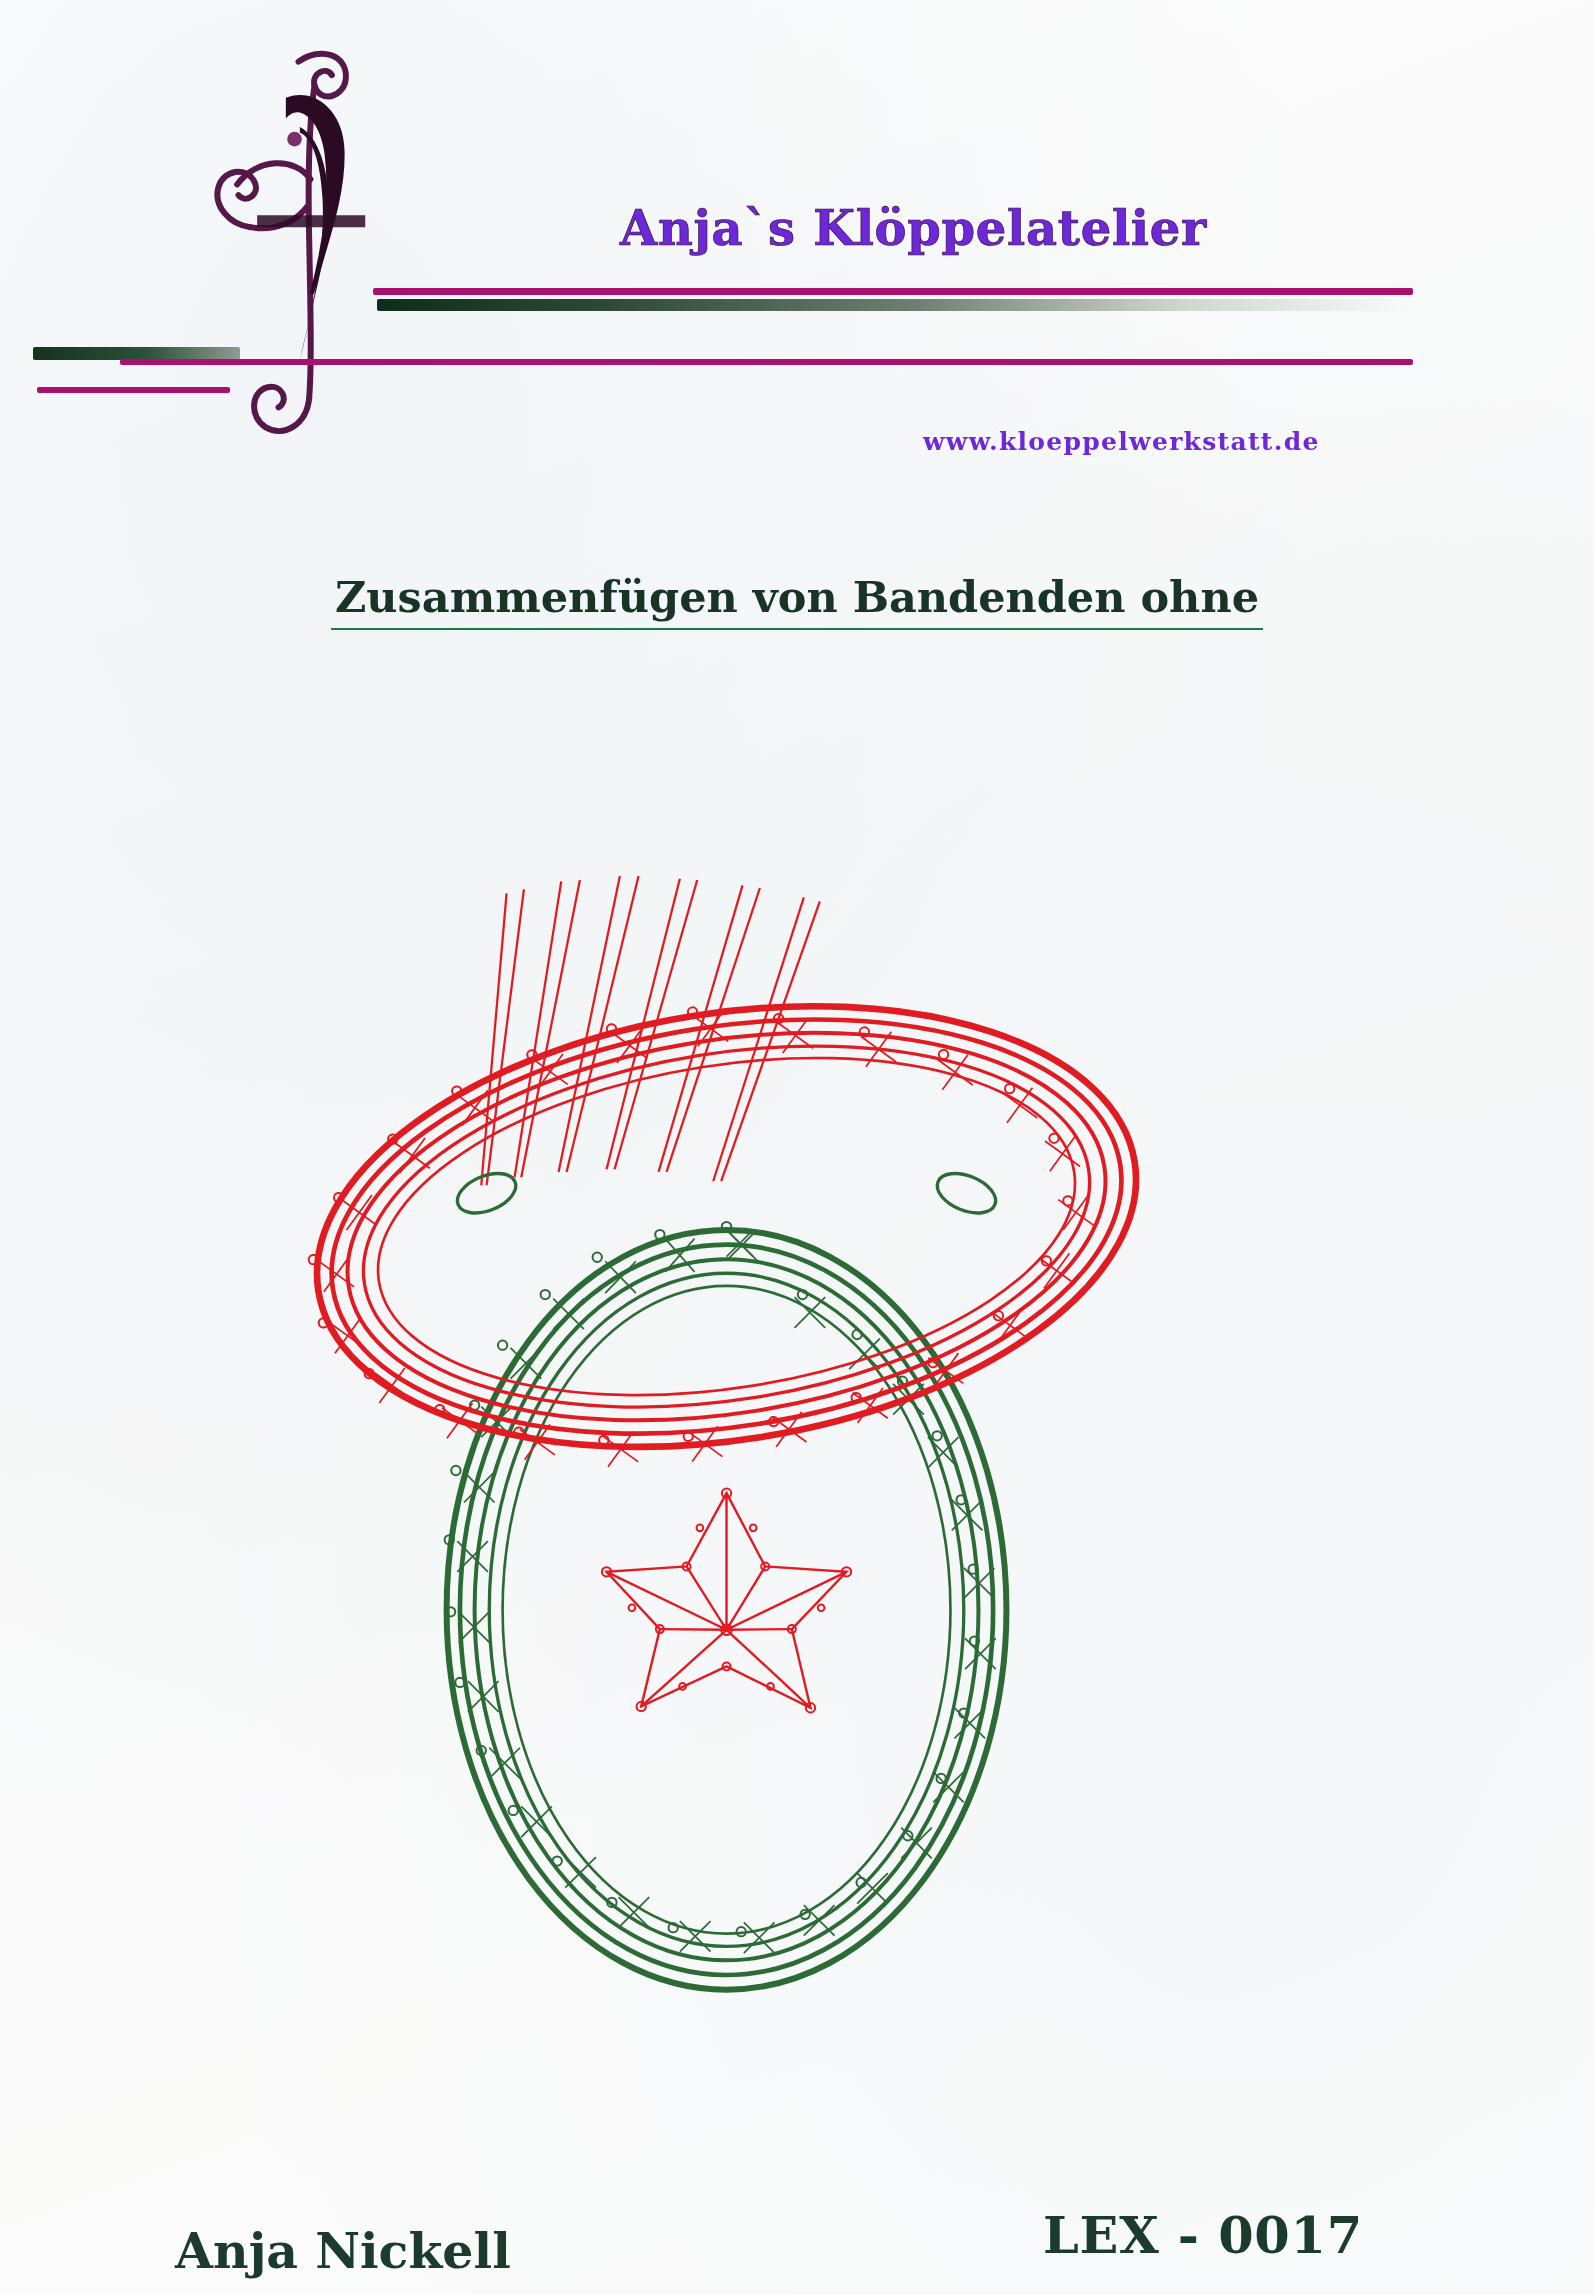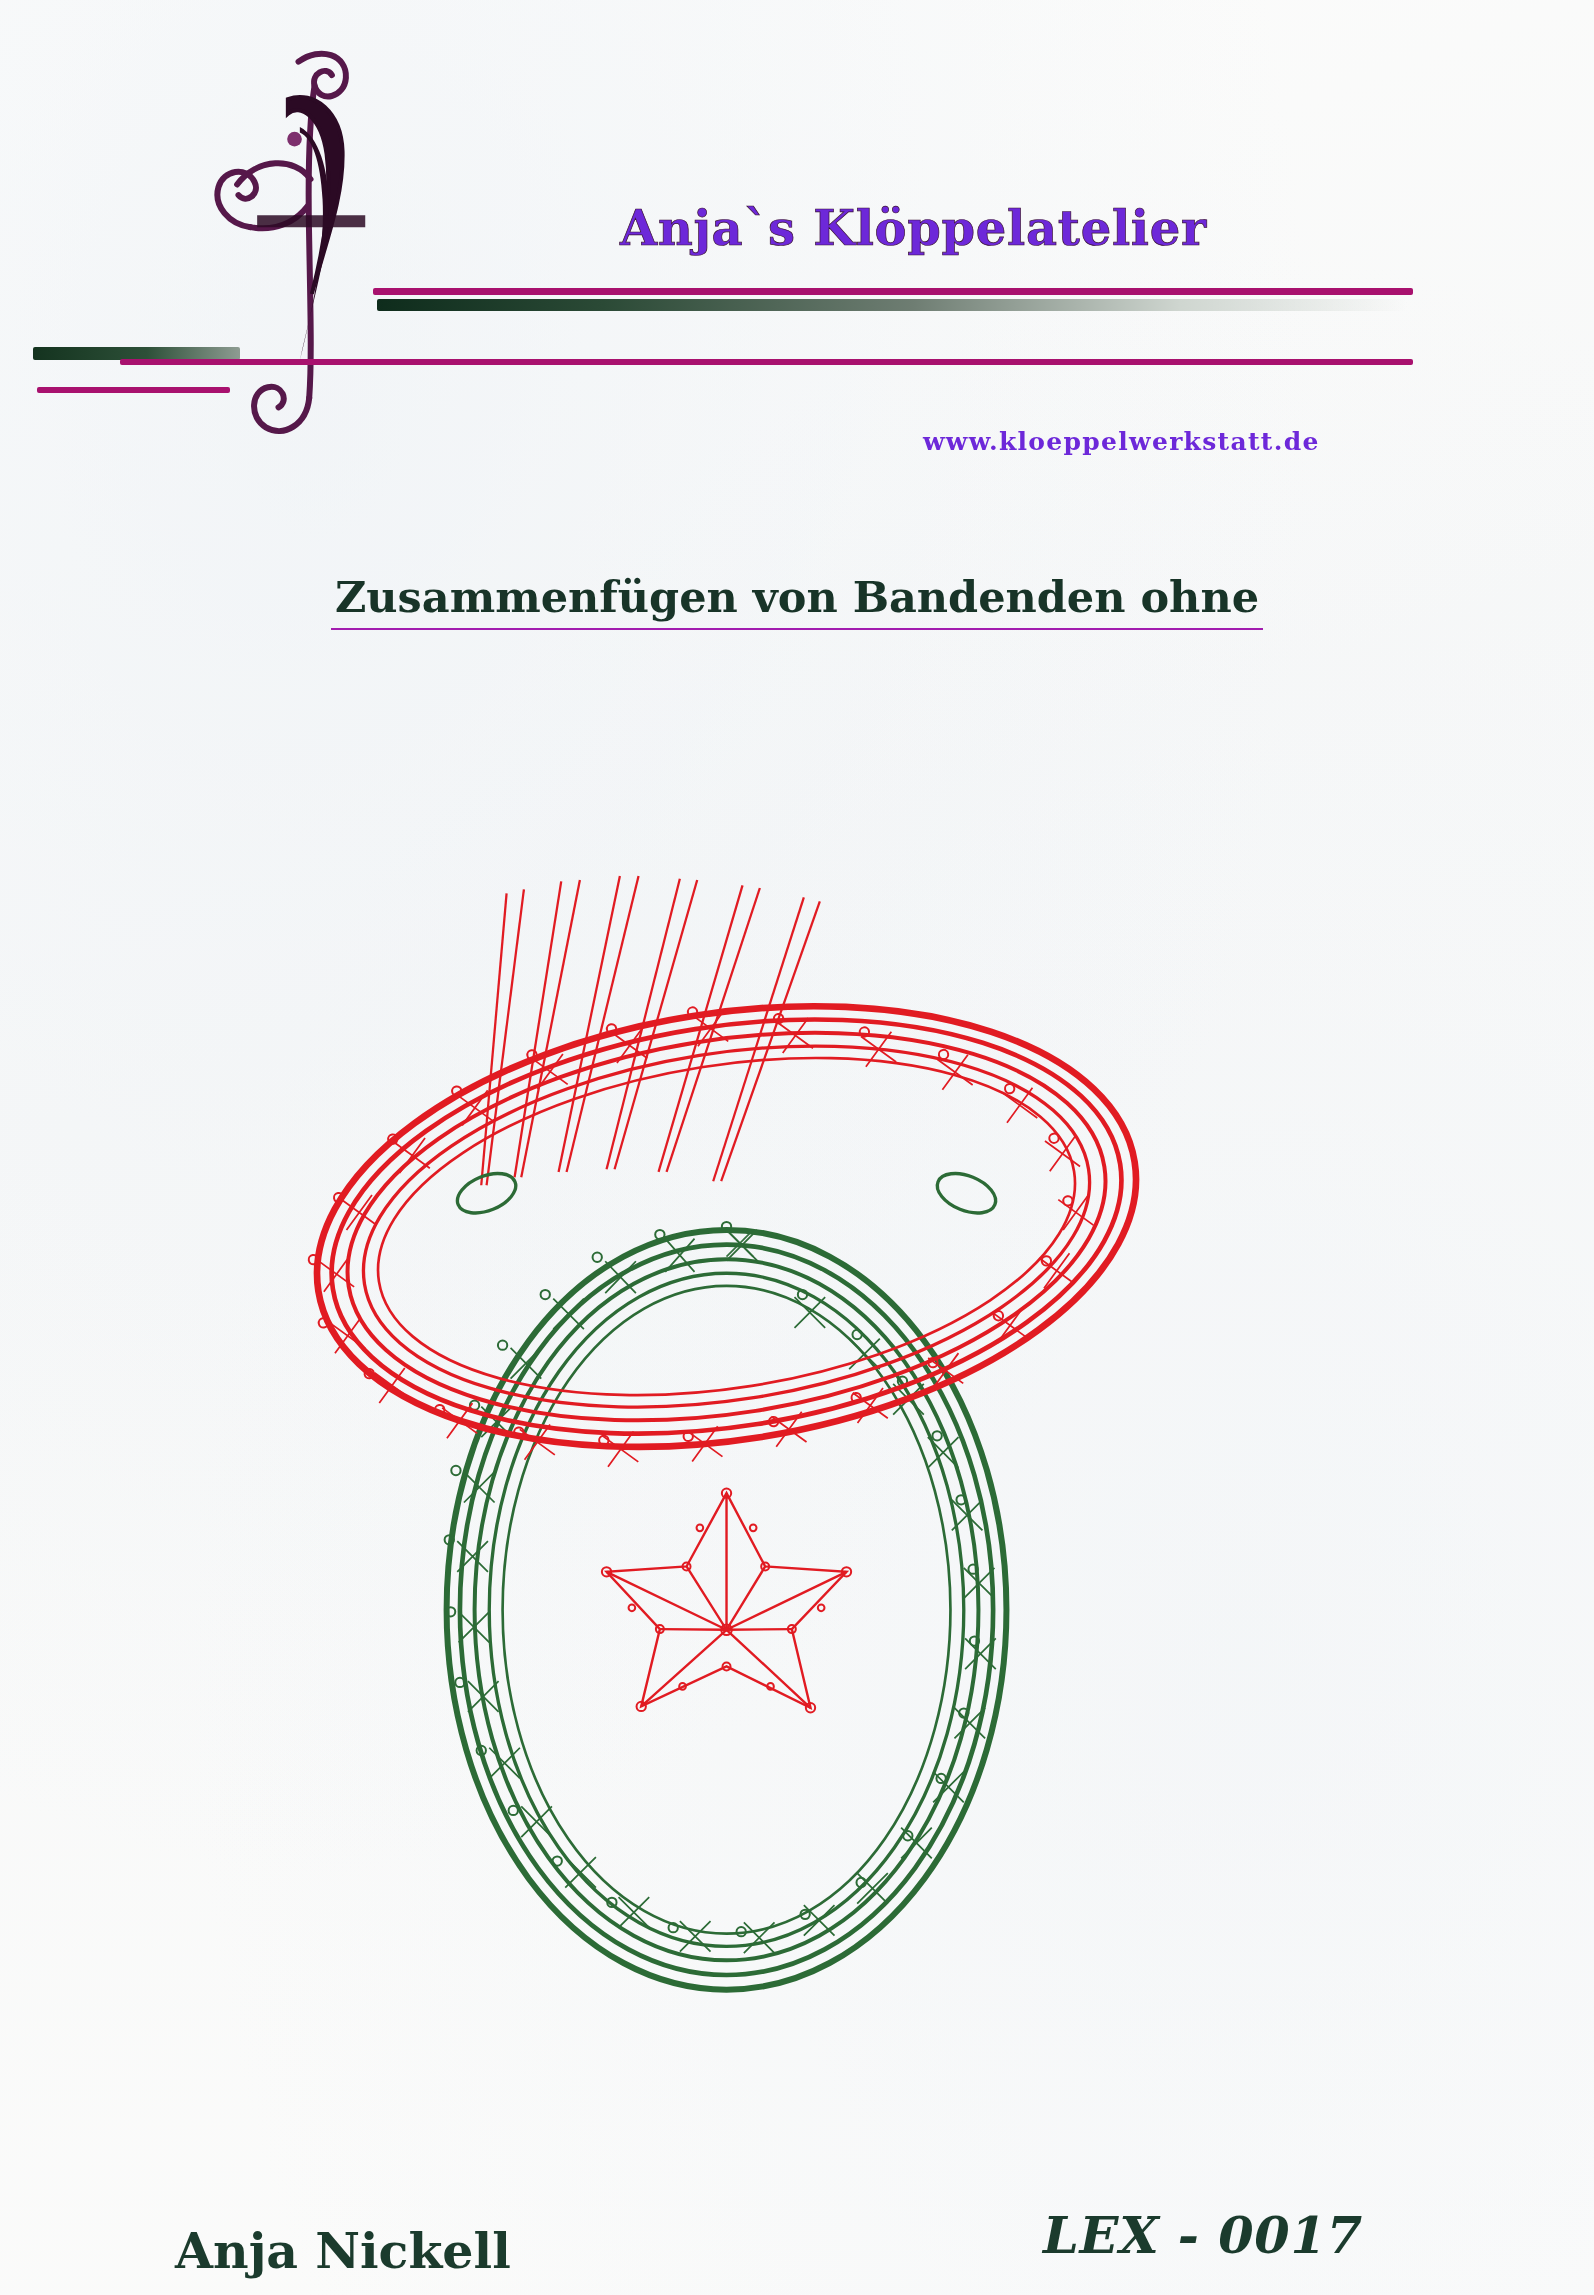--- a/index.html
+++ b/index.html
@@ -66,21 +66,21 @@
     top: 570px;
     text-align: center;
     font-family: "DejaVu Serif", serif;
     font-weight: bold;
     font-size: 43px;
     line-height: 1.28;
     color: #183428;
   }
   .doc-title .line {
     display: inline-block;
-    border-bottom: 2px solid #a21caf;
+    border-bottom: 2px solid #15803d;
     padding: 0 4px 2.7px 4px;
   }
   
   .author {
     position: absolute;
     left: 175px;
     top: 2207px;
     font-family: "DejaVu Serif", serif;
     font-weight: bold;
     font-size: 49px;
@@ -91,21 +91,20 @@
   .code {
     position: absolute;
     left: 1043px;
     top: 2205px;
     font-family: "DejaVu Serif", serif;
     font-weight: bold;
     font-size: 51px;
     letter-spacing: 0.7px;
     color: #1b3b2d;
     white-space: nowrap;
-    font-style: italic;
   }
   .pattern {
     position: absolute;
     left: 220px;
     top: 820px;
     width: 1173px;
     height: 1293px;
   }
 </style>
 </head>

